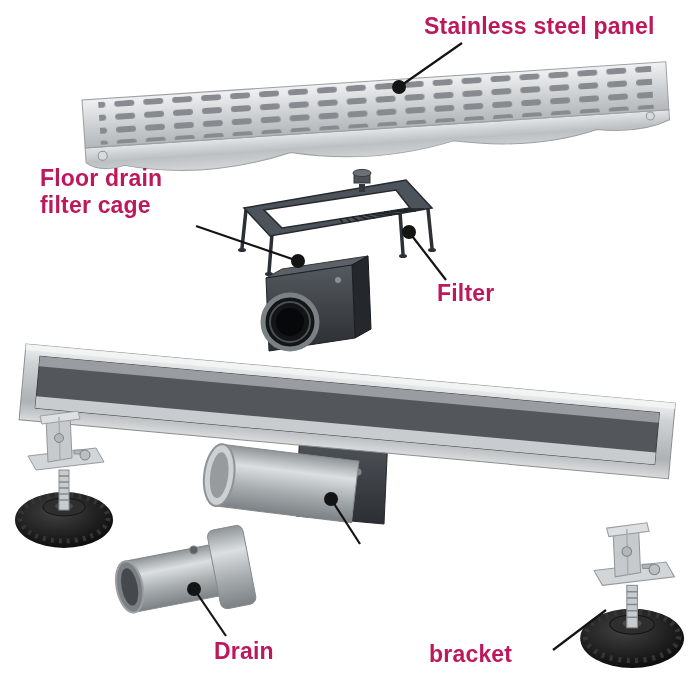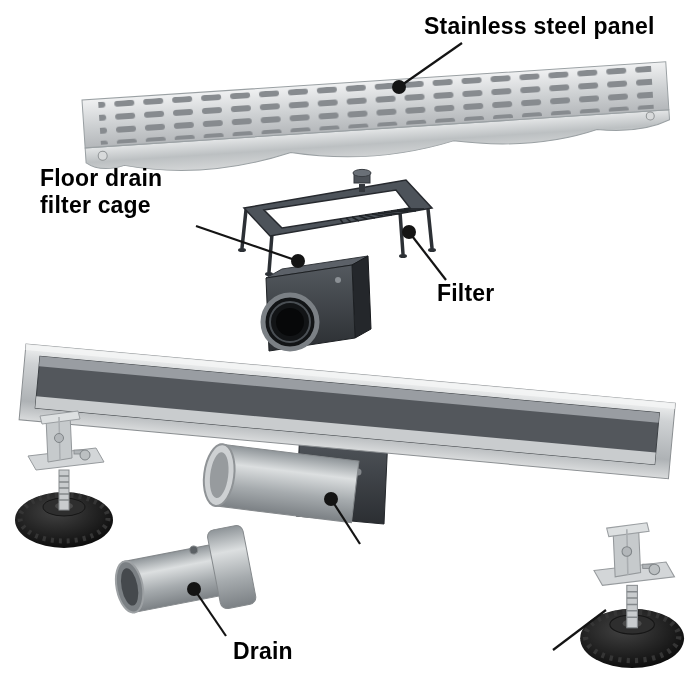--- a/index.html
+++ b/index.html
@@ -1,19 +1,19 @@
 <!DOCTYPE html>
 <html><head>
 <meta charset="utf-8">
 <style>
   html,body{margin:0;padding:0;background:#ffffff;}
   body{font-family:"Liberation Sans",sans-serif;}
   #figure{position:relative;width:700px;height:700px;background:#ffffff;overflow:hidden;}
   #art{position:absolute;left:0;top:0;}
-  .label{position:absolute;font-size:23px;font-weight:700;color:#000000;line-height:1.16;letter-spacing:.2px;white-space:nowrap;}
+  .label{position:absolute;font-size:23px;font-weight:700;color:#be185d;line-height:1.16;letter-spacing:.2px;white-space:nowrap;}
 </style>
 </head>
 <body>
 
 <div id="figure">
   <svg id="art" width="700" height="700" viewBox="0 0 700 700">
     <defs>
       <linearGradient id="gPanel" x1="0" y1="0" x2="0" y2="1">
         <stop offset="0" stop-color="#f0f1f2"></stop>
           <stop offset="0.55" stop-color="#cdd0d2"></stop>
@@ -154,17 +154,18 @@
   <div class="label" style="left:424px;top:13px;">Stainless steel panel</div>
 
   <div class="label" style="left:40px;top:165px;width:164px;text-align:left;">
     <div>Floor drain</div>
     <div>filter cage</div>
   </div>
 
   <div class="label" style="left:437px;top:280px;">Filter</div>
 
 
-  <div class="label" style="left:214px;top:638px;margin-left:19px;">Drain</div>
+  <div class="label" style="left:214px;top:638px;">Drain</div>
 
   <div class="label" style="left:429px;top:641px;">
+    <div>bracket</div>
   </div>
 </div>
 
 </body></html>

